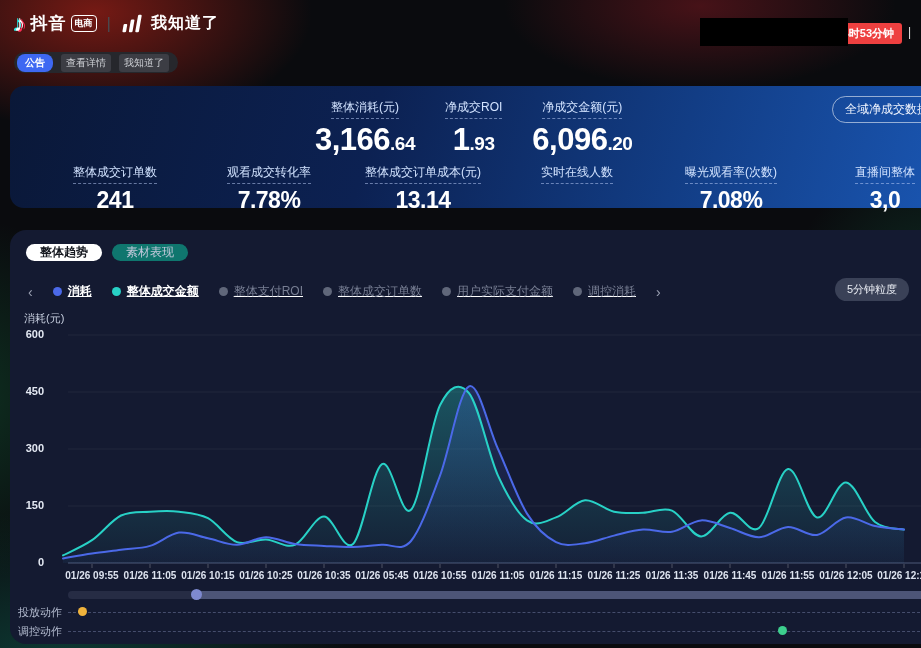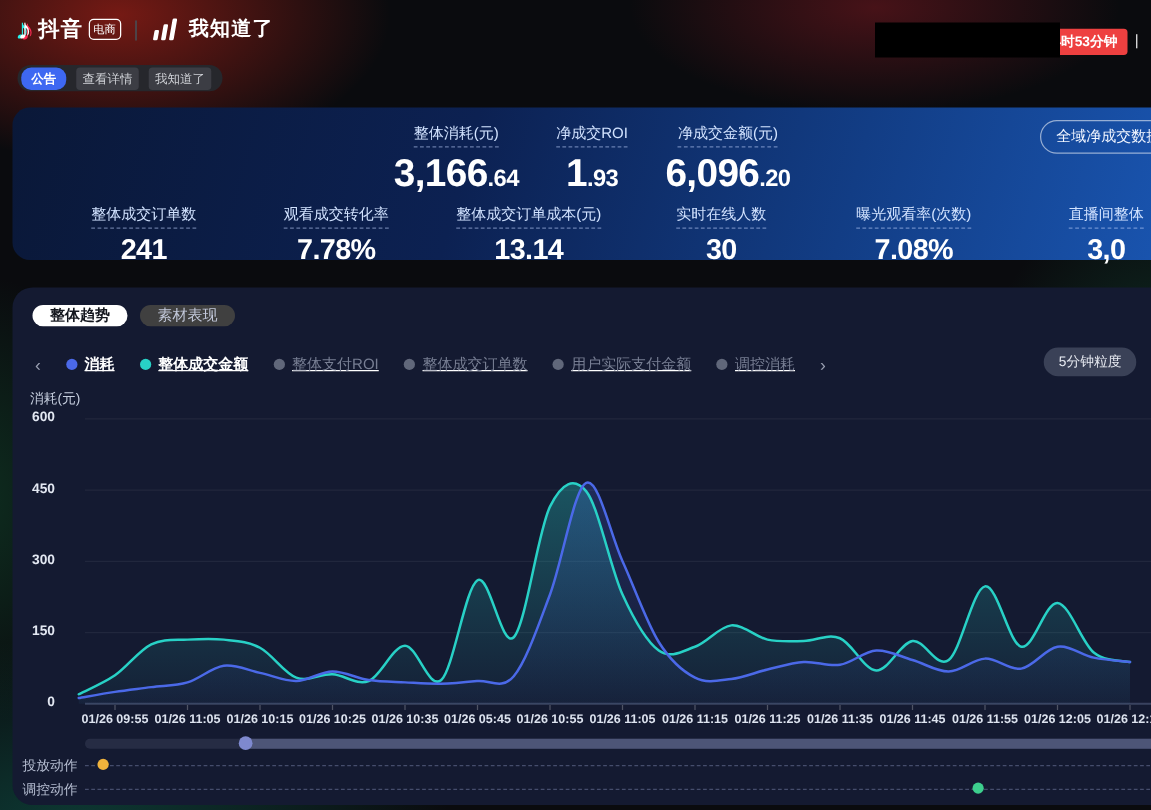--- a/index.html
+++ b/index.html
@@ -13,21 +13,21 @@
       radial-gradient(210px 260px at -30px 400px, rgba(22,120,70,.33), transparent 70%),
       radial-gradient(430px 220px at 60px 665px, rgba(18,135,115,.38), transparent 70%),
       radial-gradient(210px 210px at 935px 300px, rgba(25,125,85,.30), transparent 70%);
   }
   
   .topbar { position:absolute; top:0; left:0; width:921px; height:50px; }
   .brand { position:absolute; left:14px; top:12px; display:flex; align-items:center; }
   .note-icon { font-size:23px; font-weight:bold; line-height:1;
                text-shadow:-2px 0 0 #25f4ee, 2px 1px 0 #fe2c55; margin-right:5px; }
   .brand-name { font-size:17px; font-weight:bold; letter-spacing:1px; }
-  .brand-badge { font-size:9px; font-weight:normal; border:1.5px solid #fff; border-radius:4px;
+  .brand-badge { font-size:9px; font-weight:bold; border:1.5px solid #fff; border-radius:4px;
                  padding:1px 3px; margin-left:4px; }
   .brand-div { color:#4a4a50; font-size:17px; margin:0 10px; }
   .qc-icon { width:24px; height:22px; margin-right:6px; }
   .top-right { position:absolute; right:0; top:16px; height:30px; width:320px; }
   .live-badge { position:absolute; right:19px; top:7px; background:#ee4040; color:#fff;
                 font-size:11px; font-weight:bold; border-radius:3px; padding:3px 8px; white-space:nowrap; }
   .redact { position:absolute; right:73px; top:2px; width:148px; height:28px; background:#000; }
   .tr-div { position:absolute; right:10px; top:9px; color:#e6e6e6; font-size:12px; }
   
   .notice { position:absolute; left:14px; top:52px; height:21px; display:inline-flex;
@@ -51,21 +51,21 @@
   .m-value { font-weight:bold; color:#fff; margin-top:3px; letter-spacing:-.5px; white-space:nowrap; }
   .metric-big .m-value { font-size:31px; }
   .metric-big .m-dec { font-size:19px; }
   .m-bottom .m-value { font-size:23px; }
   
   .chart-panel { position:absolute; left:10px; top:230px; width:952px; height:414px;
                  border-radius:16px; background:#141a31; }
   .tabs { position:absolute; left:16px; top:14px; display:flex; gap:10px; }
   .tab { font-size:12px; padding:0 14px; border-radius:15px; cursor:pointer; white-space:nowrap; }
   .tab.active { background:#fff; color:#15181f; font-weight:bold; }
-  .tab.inactive { background:#404040; color:#c2c8da; }
+  .tab.inactive { background:#0f766e; color:#c2c8da; }
   .legend-row { position:absolute; left:18px; top:53px; display:flex; align-items:center; gap:20px; }
   .leg-chev { color:#9aa0b2; font-size:14px; cursor:pointer; }
   .leg-item { display:flex; align-items:center; cursor:pointer; }
   .leg-dot { width:9px; height:9px; border-radius:50%; margin-right:6px; }
   .leg-label { font-size:12px; color:#777e93; white-space:nowrap; }
   .leg-label.on { color:#fff; font-weight:bold; }
   .granularity { position:absolute; left:825px; top:48px; background:#3a4157; border-radius:12px;
                  padding:4px 12px; font-size:11px; color:#e8ebf2; white-space:nowrap; cursor:pointer; }
   .ylabel { position:absolute; left:14px; top:81px; font-size:11px; color:#c6cede; }
   .ytick { position:absolute; left:0; width:34px; text-align:right; font-size:11px;
@@ -123,21 +123,21 @@
   </div>
   <div class="m-top" id="mTop">
       <div class="metric metric-big"><div class="m-label">整体消耗(元)</div><div class="m-value"><span>3,166</span><span class="m-dec">.64</span></div></div>
       <div class="metric metric-big"><div class="m-label">净成交ROI</div><div class="m-value"><span>1</span><span class="m-dec">.93</span></div></div>
       <div class="metric metric-big"><div class="m-label">净成交金额(元)</div><div class="m-value"><span>6,096</span><span class="m-dec">.20</span></div></div>
     </div>
   <div class="m-bottom" id="mBottom">
       <div class="metric"><div class="m-label">整体成交订单数</div><div class="m-value">241</div></div>
       <div class="metric"><div class="m-label">观看成交转化率</div><div class="m-value">7.78%</div></div>
       <div class="metric"><div class="m-label">整体成交订单成本(元)</div><div class="m-value">13.14</div></div>
-      <div class="metric"><div class="m-label">实时在线人数</div><div class="m-value">30</div></div>
+      <div class="metric"><div class="m-label">实时在线人数</div></div>
       <div class="metric"><div class="m-label">曝光观看率(次数)</div><div class="m-value">7.08%</div></div>
       <div class="metric"><div class="m-label">直播间整体</div><div class="m-value">3,0</div></div>
     </div>
 </section>
 
 <section class="chart-panel">
   <div class="tabs" id="tabs">
       <div class="tab active">整体趋势</div>
       <div class="tab inactive">素材表现</div>
     </div>

